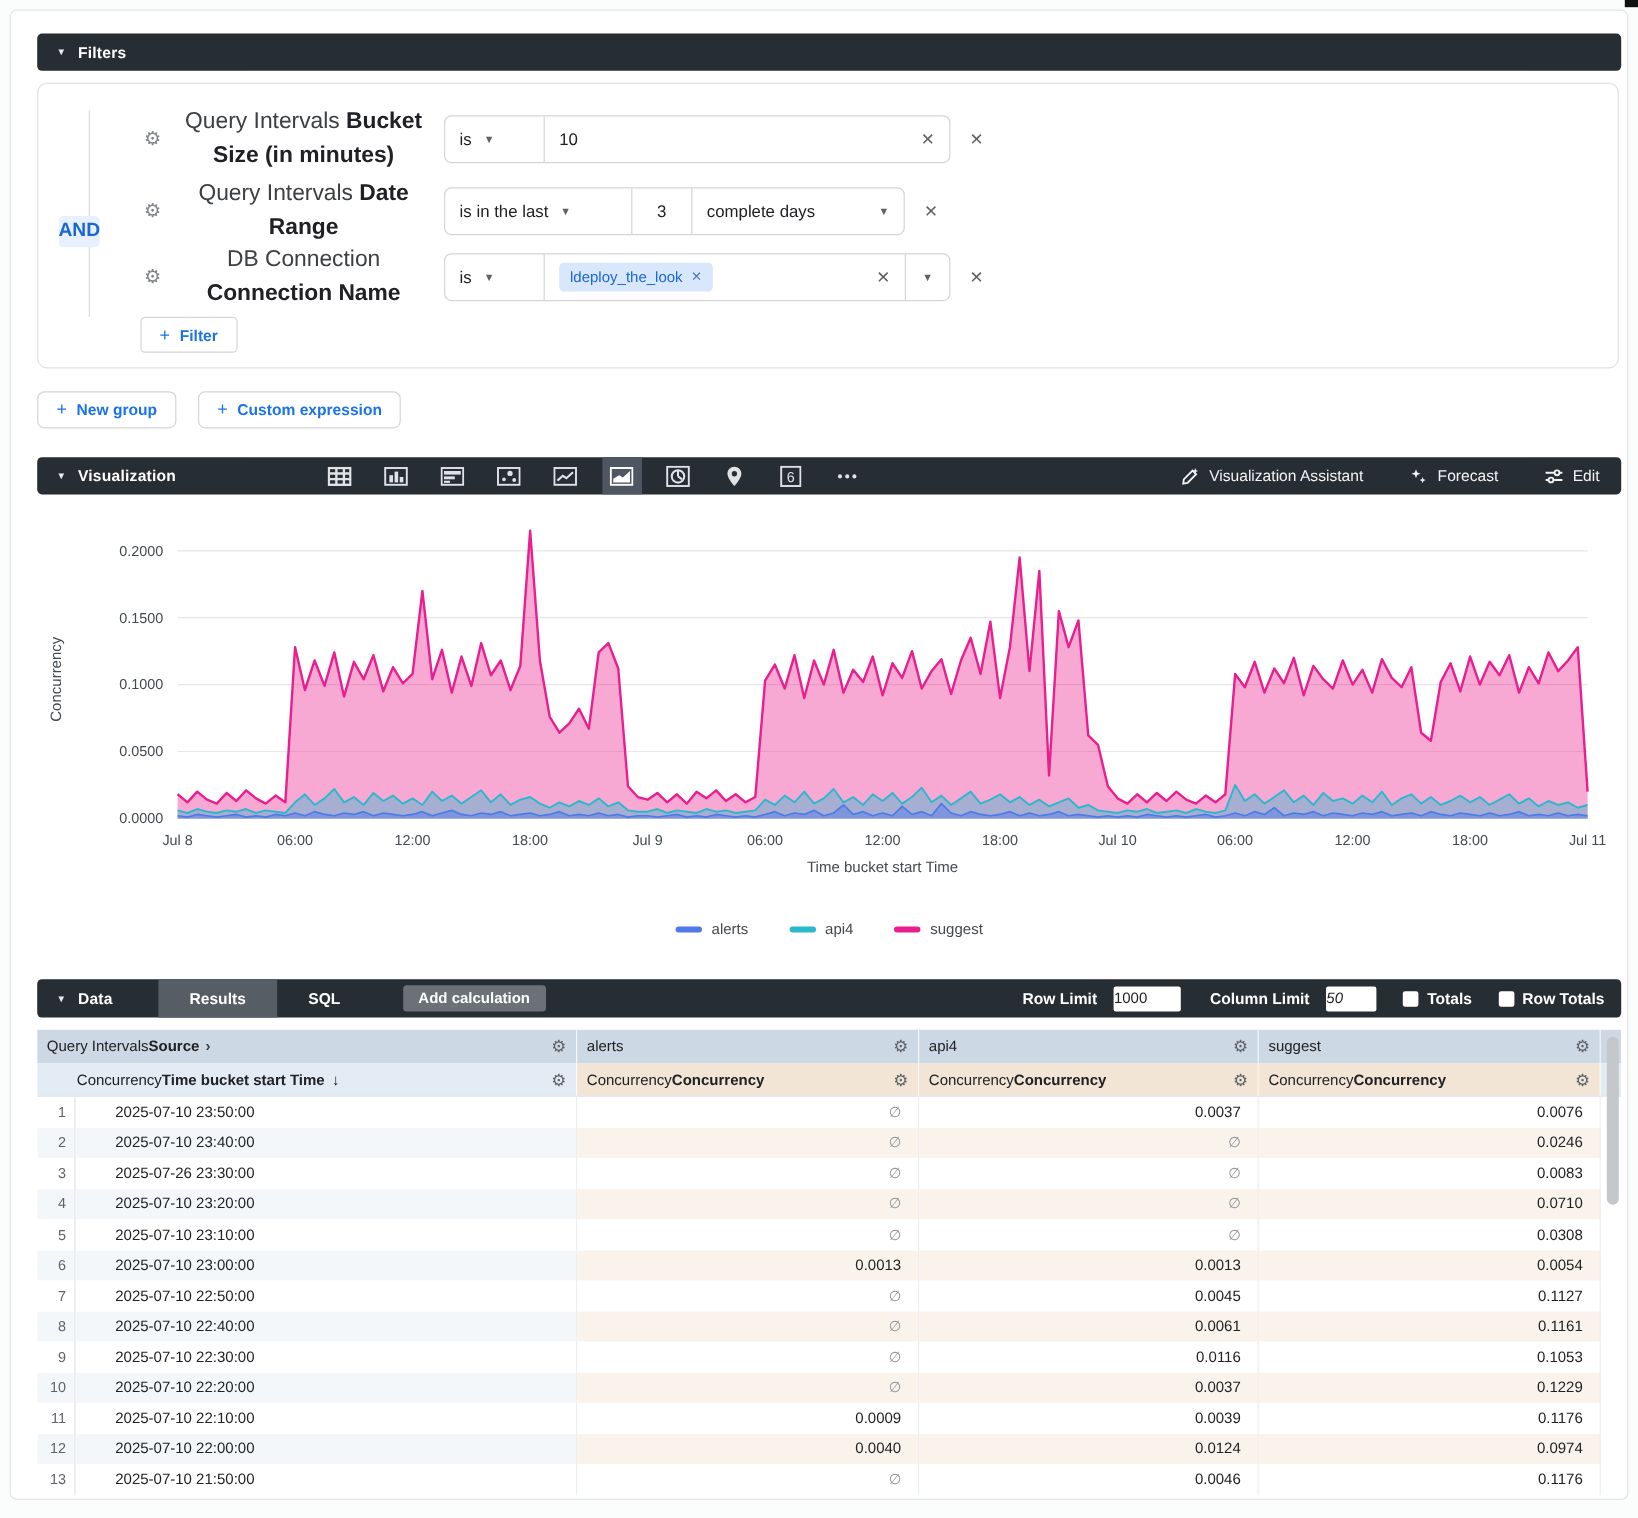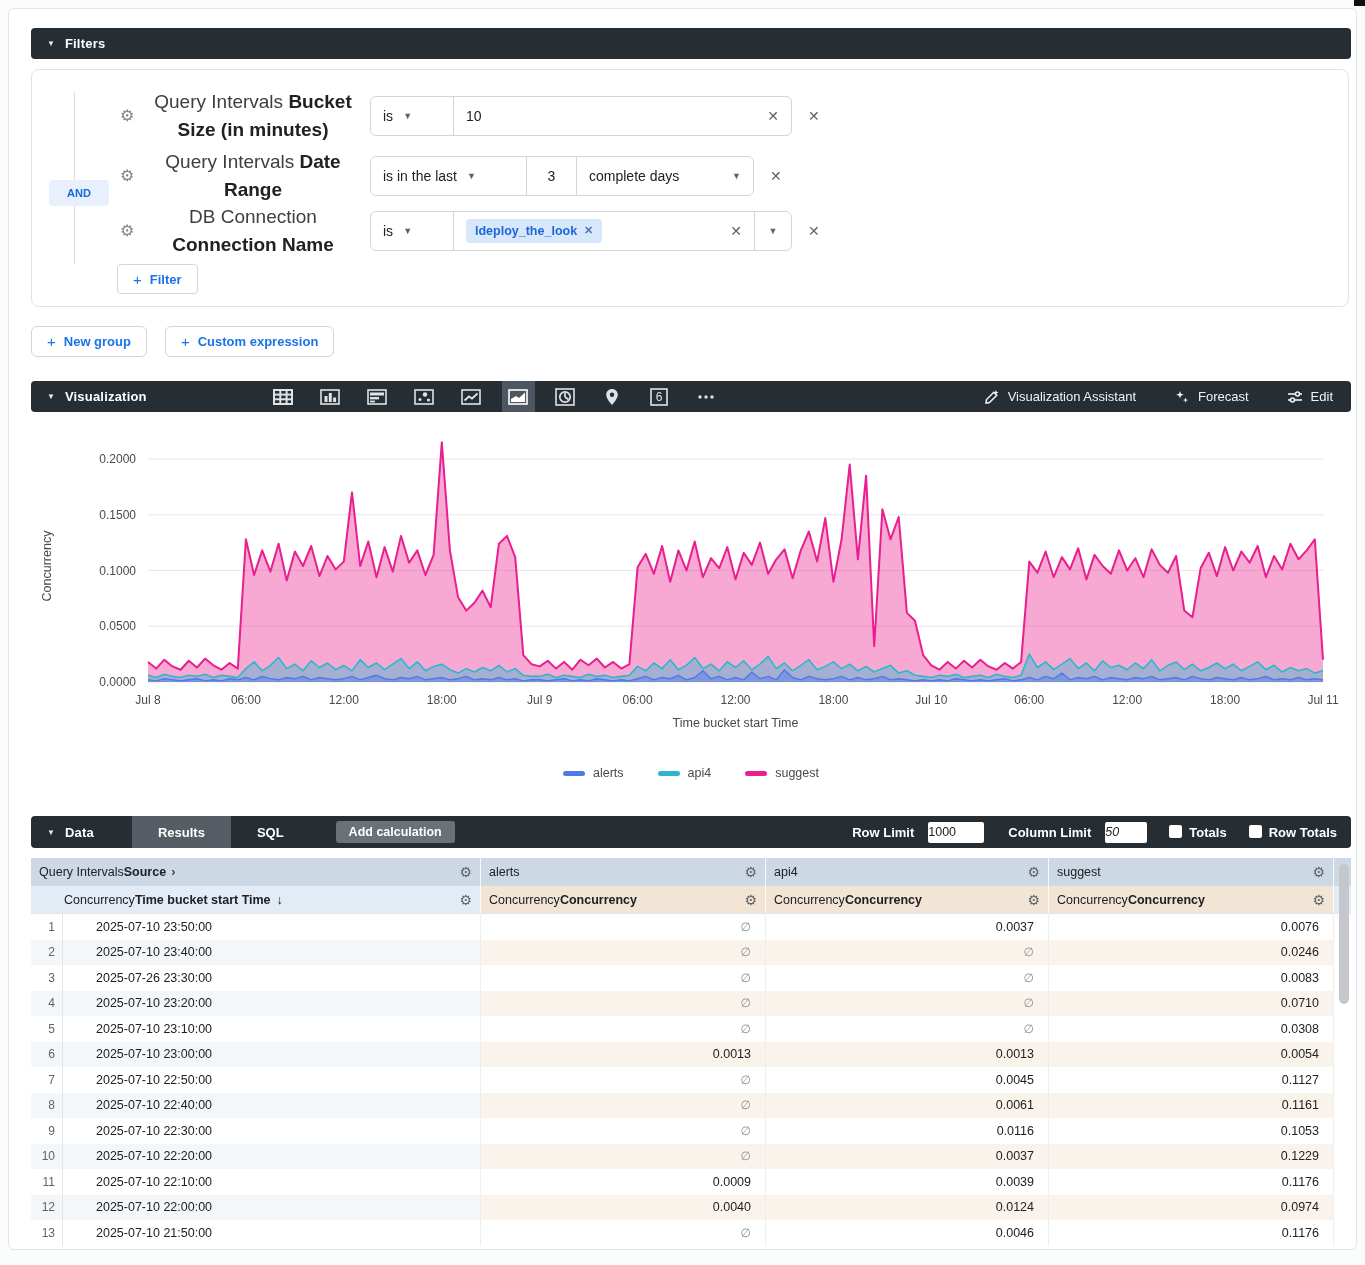--- a/index.html
+++ b/index.html
@@ -10,32 +10,32 @@
 
   
   .dark-bar { position:absolute; left:22px; width:1320px; height:31px; background:#262d33; border-radius:4px; display:flex; align-items:center; color:#fff; }
   .bar-caret { font-size:8px; color:#e8eaed; margin:0 10px 0 16px; }
   .bar-title { font-size:13px; font-weight:bold; letter-spacing:.2px; }
 
   
   .filters-bar { top:19px; }
   .filter-group { position:absolute; left:22px; top:60px; width:1318px; height:238px; border:1px solid #dfe1e5; border-radius:8px; background:#fff; }
   .connector { position:absolute; left:42px; top:22px; width:1px; height:172px; background:#dadce0; }
-  .and-chip { position:absolute; left:17px; top:110px; width:60px; height:26px; background:#e8f0fe; color:#1967d2; font-size:11px; font-weight:bold; border-radius:4px; display:flex; align-items:center; justify-content:center; }
+  .and-chip { position:absolute; left:17px; top:110px; width:34px; height:26px; background:#e8f0fe; color:#1967d2; font-size:16px; font-weight:bold; border-radius:4px; display:flex; align-items:center; justify-content:center; }
   .frow { position:absolute; left:88px; display:flex; align-items:center; }
   .frow-gear { color:#80868b; font-size:16px; width:26px; }
   .frow-label { width:214px; font-size:19px; color:#3c4043; line-height:1.45; margin-right:10px;text-align:center; }
   .frow-label b { color:#202124; }
   .ctrl-box { display:flex; align-items:center; height:40px; border:1px solid #d2d5d9; border-radius:6px; background:#fff; font-size:14px; }
   .ctrl-seg { display:flex; align-items:center; height:100%; padding:0 12px; }
   .ctrl-div { width:1px; height:100%; background:#d2d5d9; }
   .caret-dn { font-size:9px; color:#5f6368; margin-left:10px; }
   .xicon { color:#5f6368; font-size:14px; cursor:pointer; }
   .row-x { margin-left:16px; }
-  .chip { display:inline-flex; align-items:flex-start; gap:7px; background:#d9e7fd; color:#1a67d8; font-weight:bold; font-size:12.5px; border-radius:4px; padding:5px 9px; }
+  .chip { display:inline-flex; align-items:flex-start; gap:7px; background:#d9e7fd; color:#1a67d8; font-weight:normal; font-size:12.5px; border-radius:4px; padding:5px 9px; }
   .chip .xicon { font-size:11px; color:#4f79b3; }
   .btn-outline { display:inline-flex; align-items:center; gap:8px; border:1px solid #d2d5d9; border-radius:6px; background:#fff; color:#1a73e8; font-size:13px; font-weight:bold; padding:0 15px; height:31px; cursor:pointer; }
   .plus { font-weight:normal; font-size:15px; }
   .add-filter-btn { position:absolute; left:85px; top:194px; height:30px; border-radius:4px; }
   .actions-row { position:absolute; left:22px; top:317px; display:flex; gap:18px; }
 
   
   .viz-bar { top:372px; }
   .viz-icons { display:flex; align-items:center; gap:14px; margin-left:120px; height:100%; }
   .vicon { width:33px; height:31px; display:flex; align-items:center; justify-content:center; cursor:pointer; }
@@ -52,21 +52,21 @@
 
   
   .data-bar { top:807px; height:32px; }
   .tab { height:32px; display:flex; align-items:center; justify-content:center; font-size:13px; font-weight:bold; color:#fff; padding:0 26px; cursor:pointer; }
   .tab.active { background:#565d64; }
   .add-calc { background:#6b7177; color:#fff; font-size:12.5px; font-weight:bold; border:none; border-radius:3px; height:22px; padding:0 13px; margin-left:26px; cursor:pointer; }
   .data-right { margin-left:auto; display:flex; align-items:center; gap:14px; padding-right:14px; font-size:13px; font-weight:bold; color:#fff; }
   .limit-input { width:56px; height:21px; border:none; border-radius:2px; background:#fff; color:#202124; font-size:12.5px; padding:0 0; font-family:"Liberation Sans",sans-serif; }
   .limit-input.small { width:42px;font-style:italic; }
   .cbx { width:13px; height:13px; background:#fff; border-radius:2px; display:inline-block; cursor:pointer; }
-  .cbx-group { display:flex; align-items:flex-start; gap:7px; margin-left:8px; }
+  .cbx-group { display:flex; align-items:center; gap:7px; margin-left:8px; }
 
   
   .table-wrap { position:absolute; left:22px; top:849px; width:1320px; height:392px; overflow:hidden; font-size:12.5px; }
   .grid-row { display:grid; grid-template-columns:32px 418px 285px 283px 285px; align-items:center; }
   .hrow1 { height:28px; background:#ccd8e3; }
   .hrow2 { height:28px; background:#e3ecf5; border-bottom:1px solid #e4e6e9; }
   .hcell { display:flex; align-items:center; height:100%; padding:0 8px; border-right:1px solid rgba(255,255,255,.8); overflow:hidden; white-space:nowrap; }
   .hcell .gear { margin-left:auto; color:#5f6368; font-size:14px; cursor:pointer; }
   .hcell .chev { font-weight:bold; margin-left:5px; color:#3c4043; }
   .span2 { grid-column:1 / 3; }

